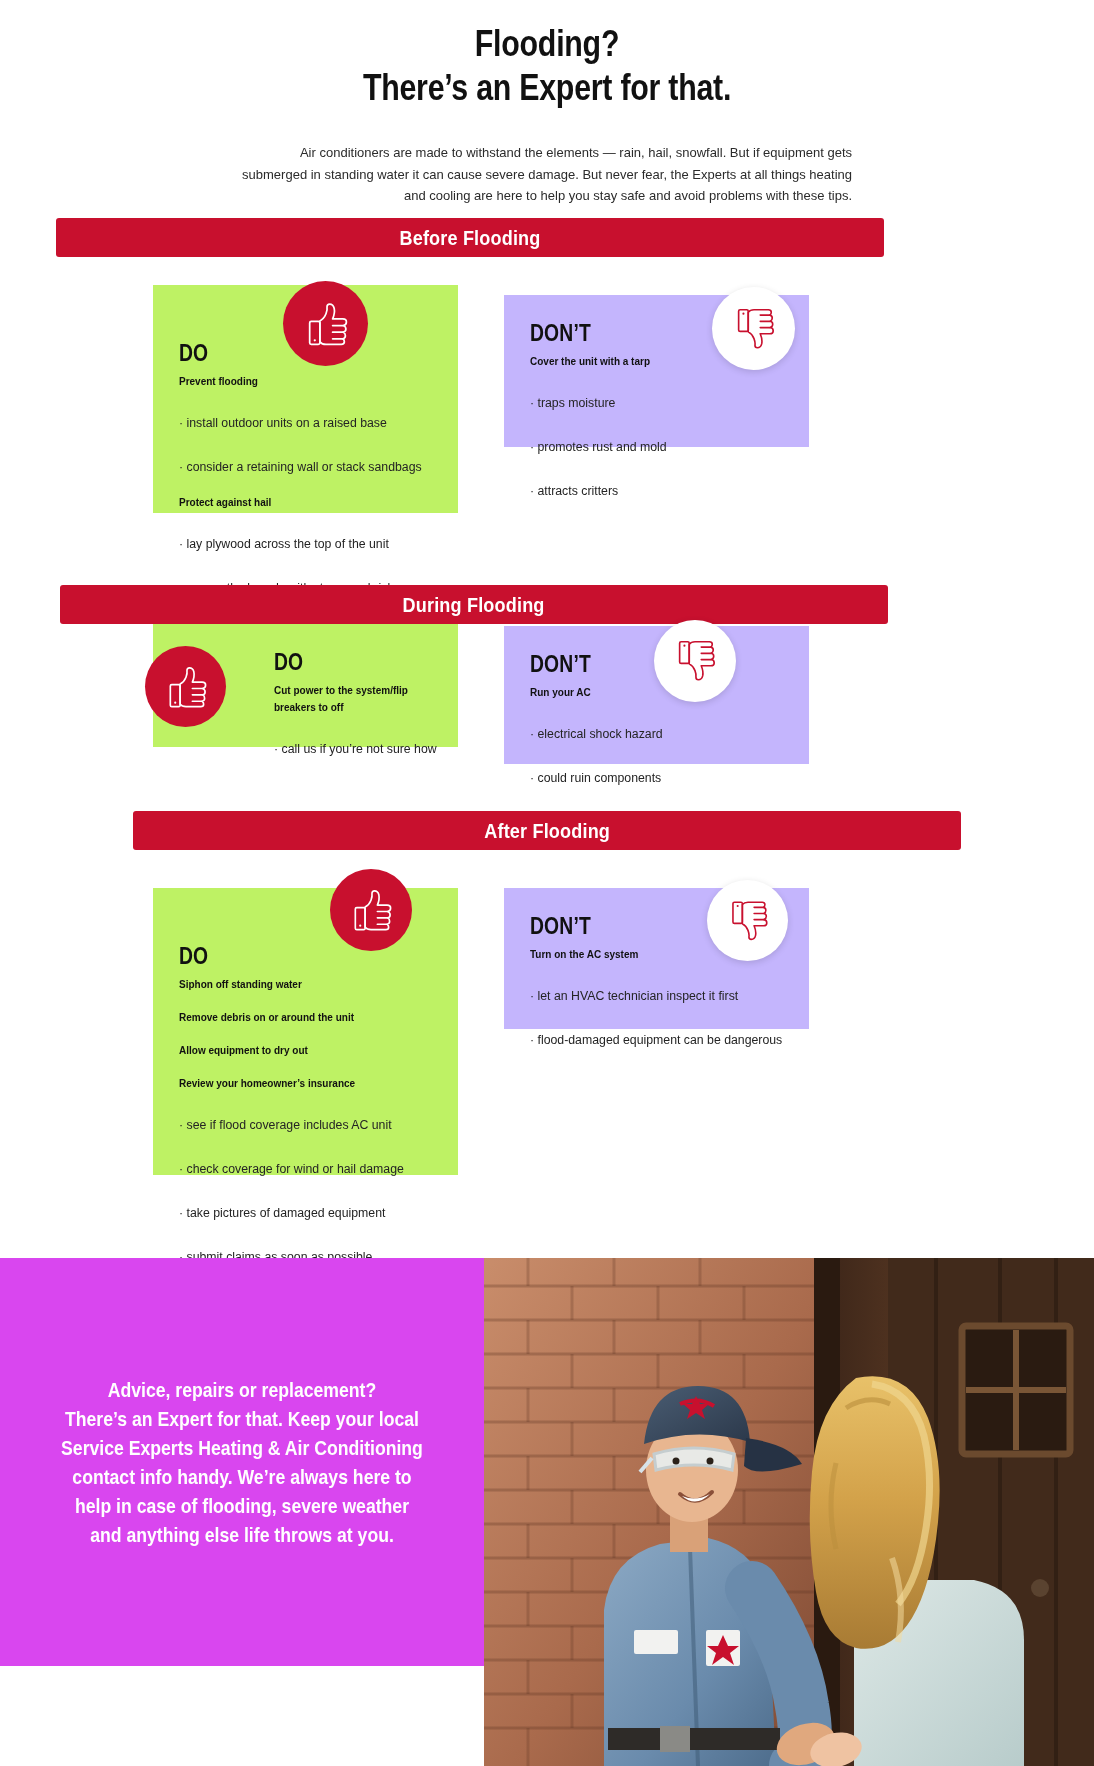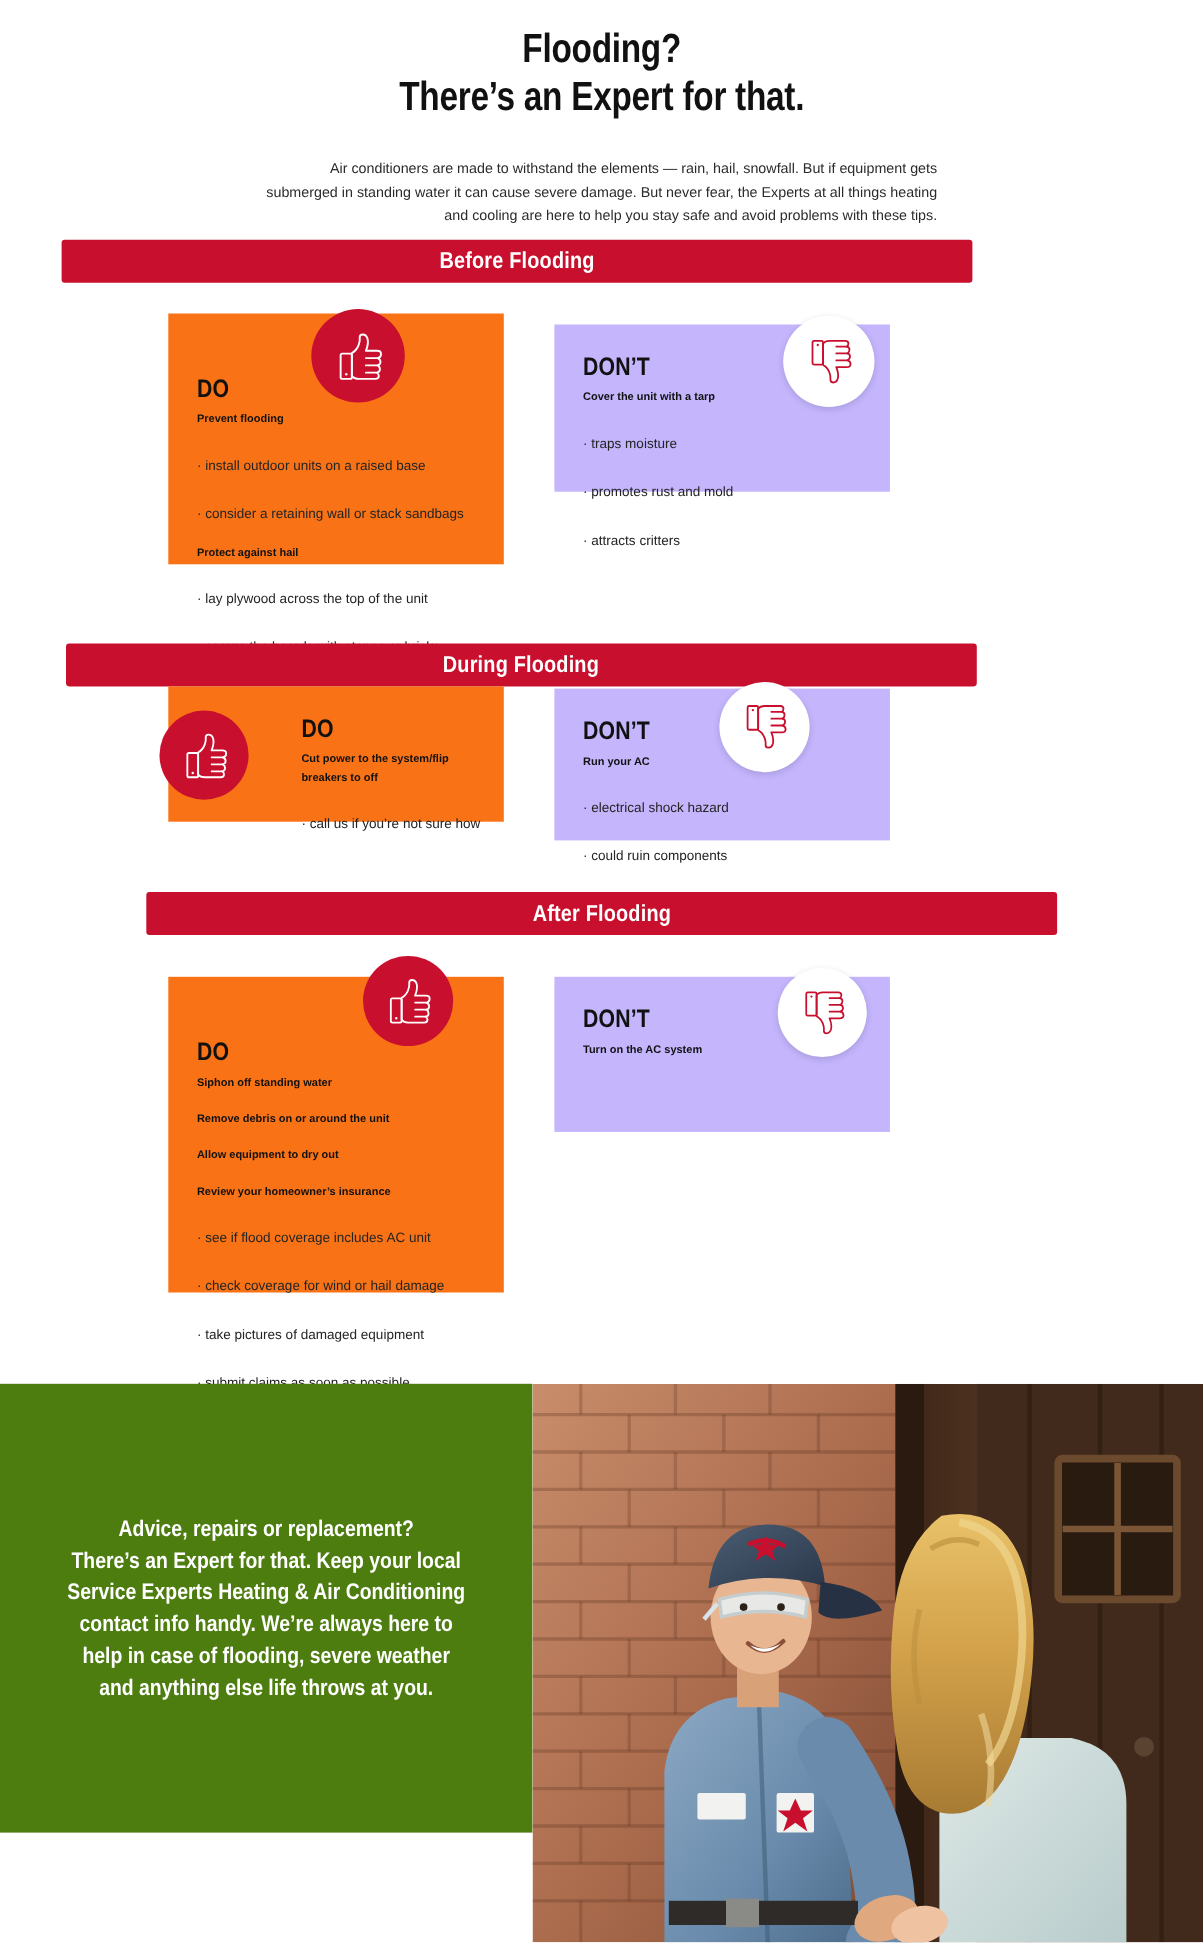--- a/index.html
+++ b/index.html
@@ -33,21 +33,21 @@
   }
   .banner-label {
     font-family:"Liberation Sans Narrow","Liberation Sans",sans-serif;
     font-stretch:condensed; font-weight:700;
     color:#ffffff; font-size:21px; letter-spacing:0.2px;
     transform:scaleX(0.86); transform-origin:center;
   }
   .card {
     position:absolute; padding:26px 26px 22px 26px;
   }
-  .card.do   { background:#f97316; }
+  .card.do   { background:#bef264; }
   .card.dont { background:#c4b5fd; }
 
   .card-kicker {
     font-family:"Liberation Sans Narrow","Liberation Sans",sans-serif;
     font-stretch:condensed; font-weight:700;
     font-size:23px; line-height:25px; color:#111; letter-spacing:0.2px;
     transform:scaleX(0.84); transform-origin:left center;
     margin-bottom:7px;
   }
   .card-sub {
@@ -63,21 +63,21 @@
 
   
   .badge { position:absolute; border-radius:50%; }
   .badge.thumbup   { background:#C8102E; }
   .badge.thumbdown { background:#ffffff; box-shadow:0 2px 7px rgba(0,0,0,0.14); }
   .badge svg { position:absolute; top:50%; left:50%; transform:translate(-50%,-50%); }
 
   
   .footer { position:absolute; left:0; top:1258px; width:1094px; height:508px; }
   .footer-red {
-    position:absolute; left:0; top:0; width:484px; height:408px; background:#4d7c0f;
+    position:absolute; left:0; top:0; width:484px; height:408px; background:#d946ef;
     display:flex; align-items:center; justify-content:center;
   }
   .footer-text {
     font-family:"Liberation Sans Narrow","Liberation Sans",sans-serif;
     font-stretch:condensed; font-weight:700;
     color:#ffffff; font-size:20.5px; line-height:29px; text-align:center;
     transform:scaleX(0.86); transform-origin:center; width:430px;
   }
   .footer-photo { position:absolute; left:484px; top:0; width:610px; height:508px; overflow:hidden; }
 </style>
@@ -223,20 +223,24 @@
       <path d="M63 53 L84 53"></path>
           <path d="M63 66 L84 66"></path>
           <path d="M63 79 L83 79"></path>
     </g>
   </svg>
     </div>
     <div class="card dont" style="left: 504px; top: 888px; width: 305px; height: 141px;">
       <div>
         <div class="card-kicker" style="padding-top: 0px;">DON’T</div>
         <div class="card-sub">Turn on the AC system</div>
+        <ul class="bullets">
+          <li>let an HVAC technician inspect it first</li>
+          <li>flood-damaged equipment can be dangerous</li>
+        </ul>
       </div>
     </div>
     <div class="badge thumbdown" style="left: 707px; top: 880px; width: 81px; height: 81px;">
       <svg width="47" height="47" viewBox="0 0 100 100">
     <g fill="none" stroke="#C8102E" stroke-width="3.4" stroke-linejoin="round" stroke-linecap="round">
       <path d="M38 56 L38 56 Q46 60 50 70 Q53 78 52 84 Q52 89 57 89 Q64 89 66 81 Q68 72 63 60 L83 60 Q90 60 90 54 Q90 48 84 47 Q89 45 89 40 Q89 35 84 34 Q88 32 88 27 Q88 22 83 21 Q86 19 86 15 Q86 10 80 10 L50 10 Q42 10 38 15 Z"></path>
       <rect x="18" y="10" width="20" height="45" rx="3"></rect>
       <circle cx="28" cy="18" r="2.2" fill="#C8102E" stroke="none"></circle>
       <path d="M63 47 L84 47"></path>
           <path d="M63 34 L84 34"></path>

